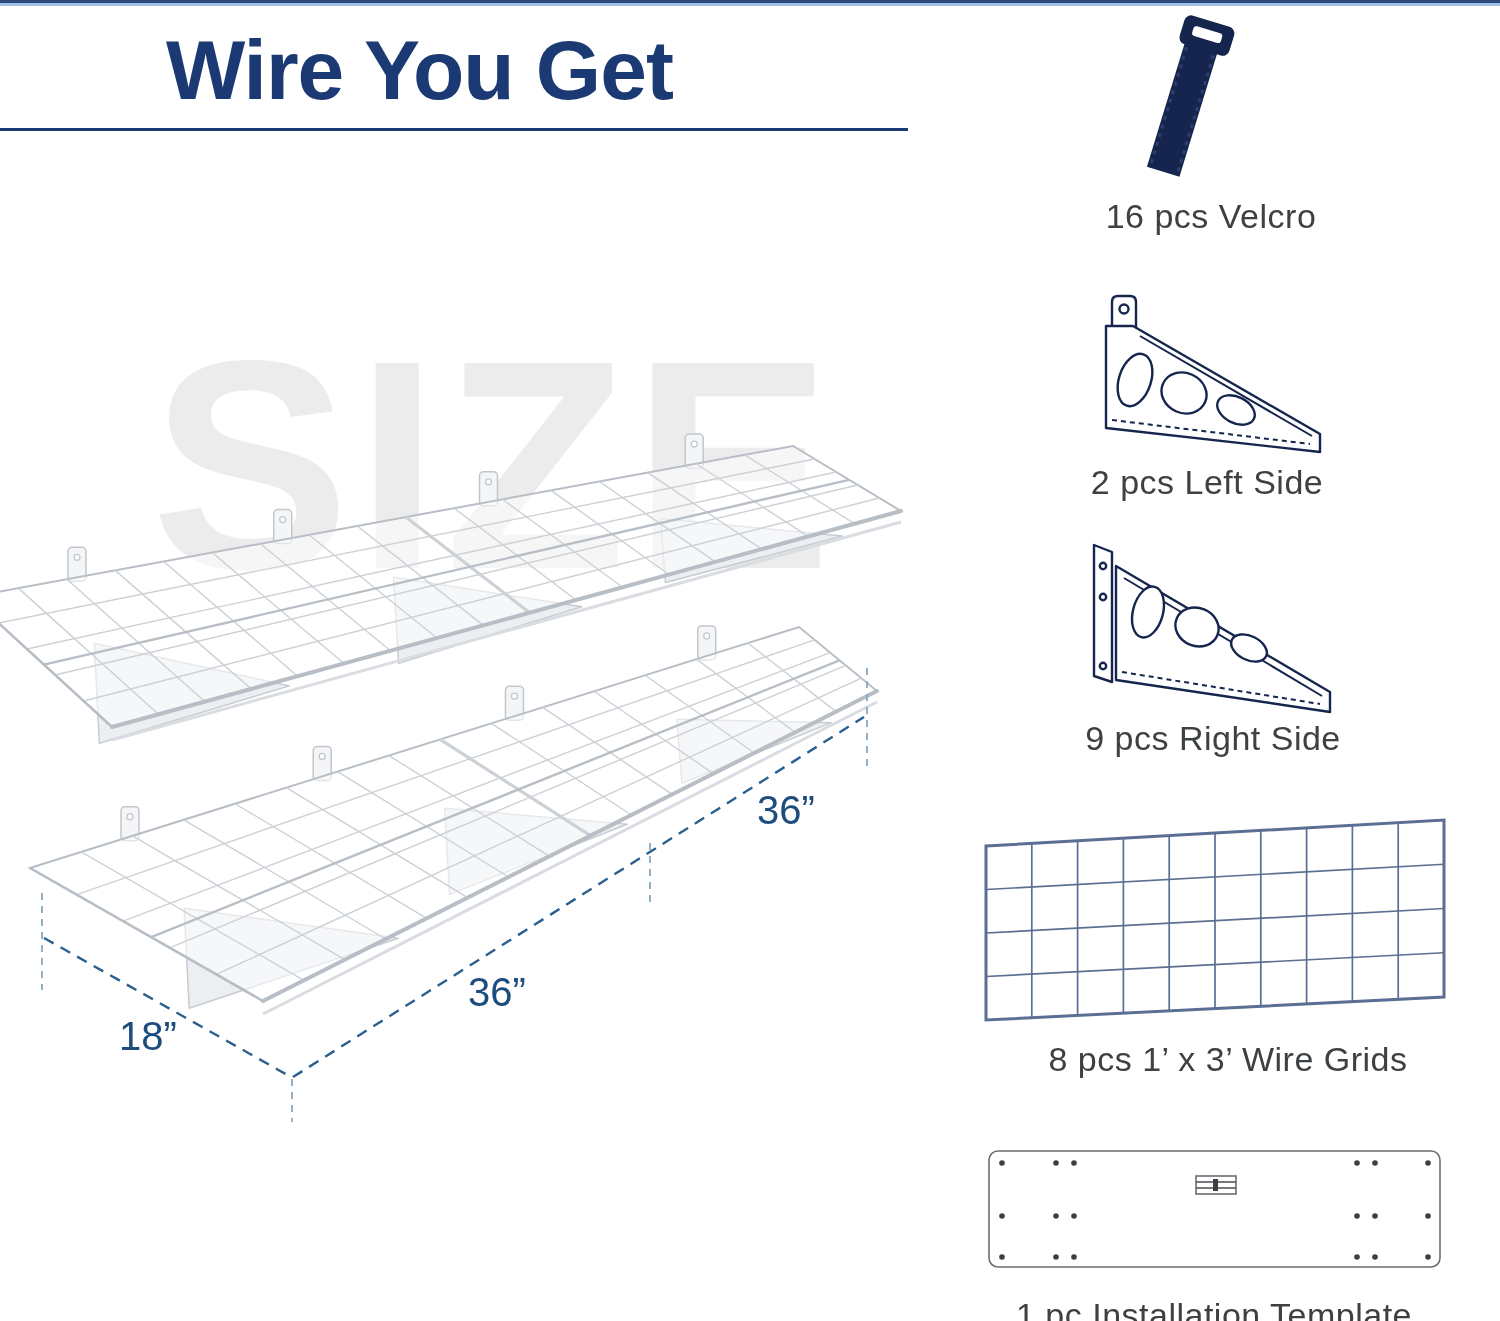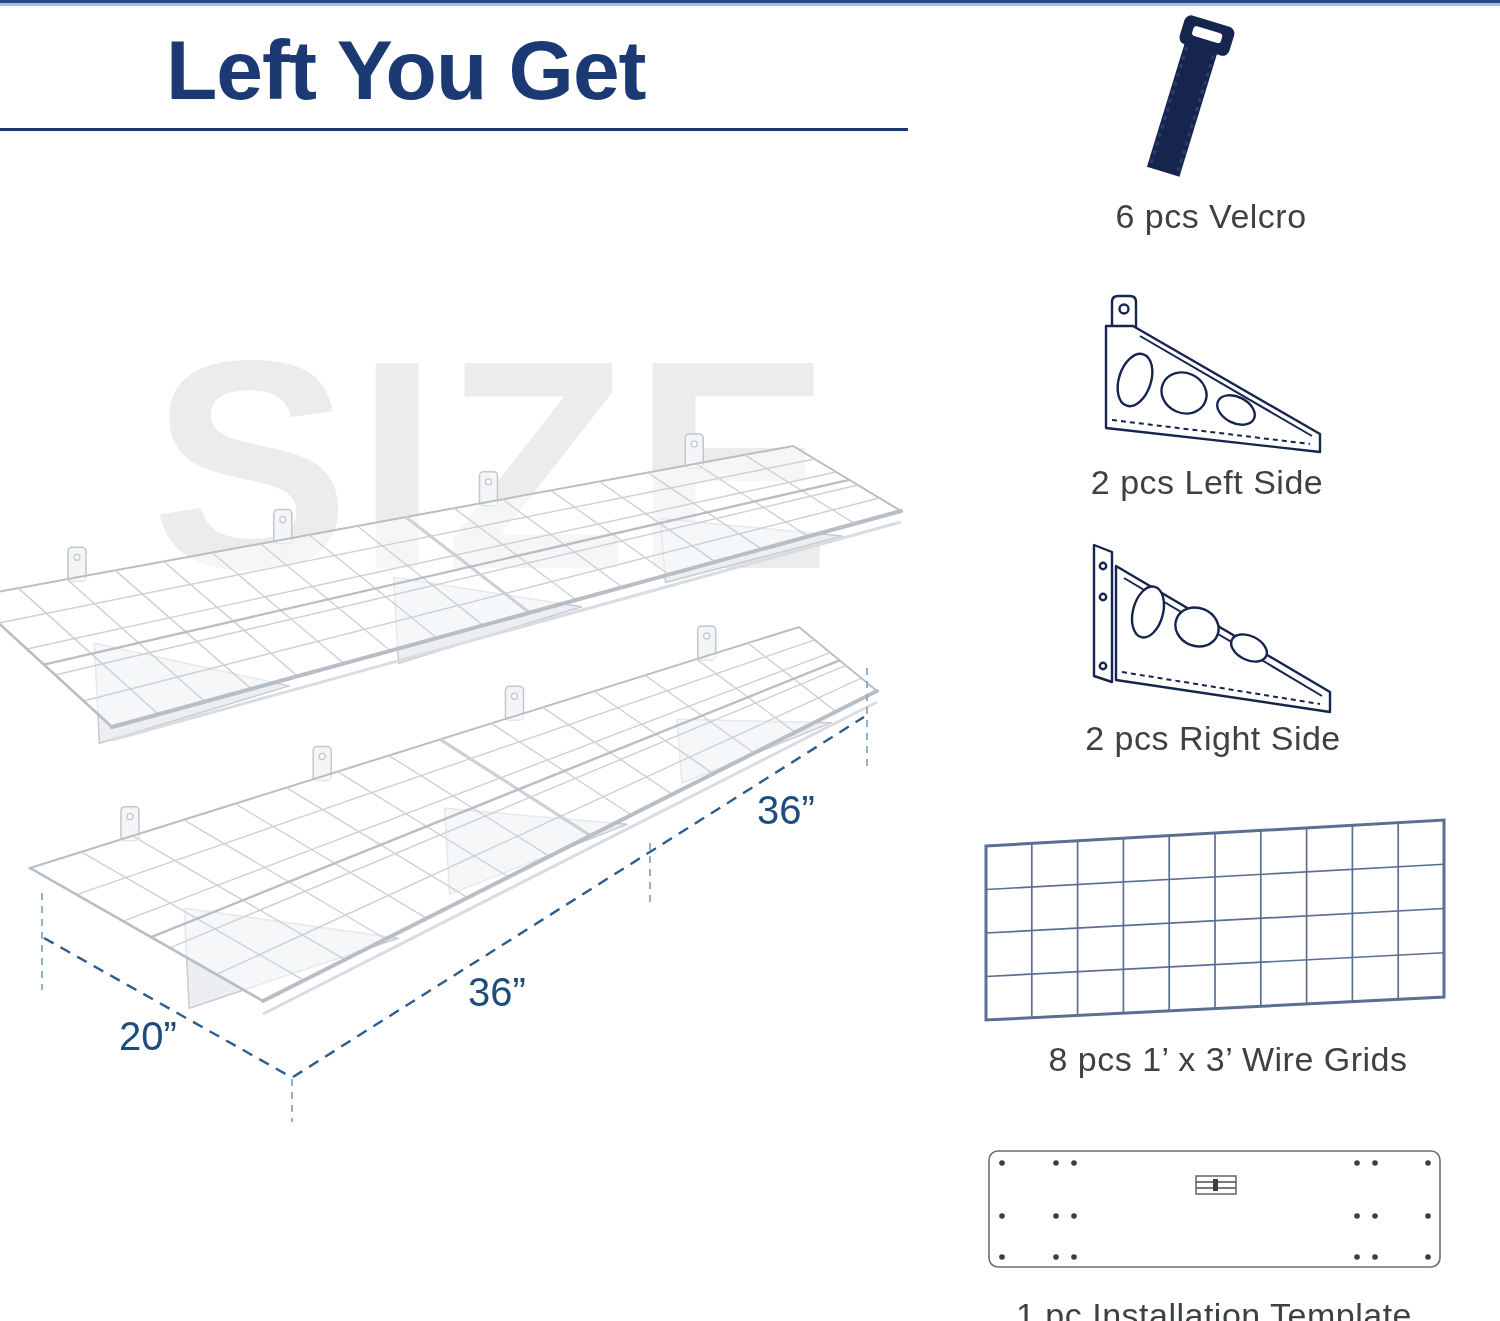--- a/index.html
+++ b/index.html
@@ -43,21 +43,21 @@
   .tpl-line{stroke:#4a4e52;stroke-width:1.4}
   .dim{stroke:var(--dash);stroke-width:2.4;stroke-dasharray:11 8;fill:none}
   .witness{stroke:var(--dash-light);stroke-width:1.8;stroke-dasharray:7 6;fill:none}
 </style>
 </head>
 <body>
 
 <div class="topline-a"></div>
 <div class="topline-b"></div>
 
-<div class="title">Left You Get</div>
+<div class="title">Wire You Get</div>
 <div class="title-rule"></div>
 
 <div class="watermark">SIZE</div>
 
 <svg class="art" width="1500" height="1321" viewBox="0 0 1500 1321">
 
   <g id="g-upper">
       <rect x="67.99000000000001" y="547.37" width="18" height="34" rx="4" class="tab"></rect>
       <circle cx="76.99000000000001" cy="557.37" r="3" class="tabhole"></circle>
       <rect x="273.74" y="509.62" width="18" height="34" rx="4" class="tab"></rect>
@@ -209,21 +209,21 @@
       <circle cx="1357" cy="1257" r="2.8" class="tpl-dot"></circle>
       <circle cx="1375" cy="1257" r="2.8" class="tpl-dot"></circle>
       <circle cx="1428" cy="1257" r="2.8" class="tpl-dot"></circle>
       <rect x="1196" y="1176" width="40" height="18" class="tpl-outline" stroke-width="1.4"></rect>
       <line x1="1196" y1="1182" x2="1236" y2="1182" class="tpl-line"></line>
       <line x1="1196" y1="1188" x2="1236" y2="1188" class="tpl-line"></line>
       <rect x="1213" y="1179" width="5" height="12" class="tpl-dot"></rect>
     </g>
 </svg>
 
-<div class="dim-label" style="left:148px;top:1036px">20”</div>
+<div class="dim-label" style="left:148px;top:1036px">18”</div>
 <div class="dim-label" style="left:497px;top:992px">36”</div>
 <div class="dim-label" style="left:786px;top:810px">36”</div>
 
-<div class="item-label" style="left:1211px;top:197px">6 pcs Velcro</div>
+<div class="item-label" style="left:1211px;top:197px">16 pcs Velcro</div>
 <div class="item-label" style="left:1207px;top:463px">2 pcs Left Side</div>
-<div class="item-label" style="left:1213px;top:719px">2 pcs Right Side</div>
+<div class="item-label" style="left:1213px;top:719px">9 pcs Right Side</div>
 <div class="item-label" style="left:1228px;top:1040px">8 pcs 1’ x 3’ Wire Grids</div>
 <div class="item-label" style="left:1214px;top:1296px">1 pc Installation Template</div>
 
 </body></html>

